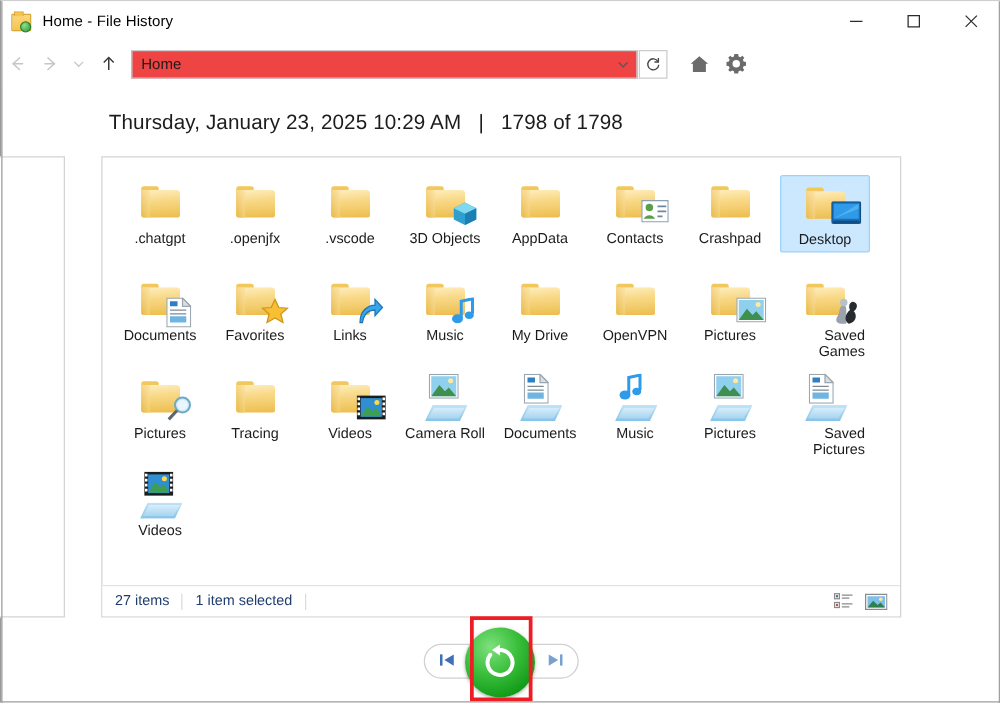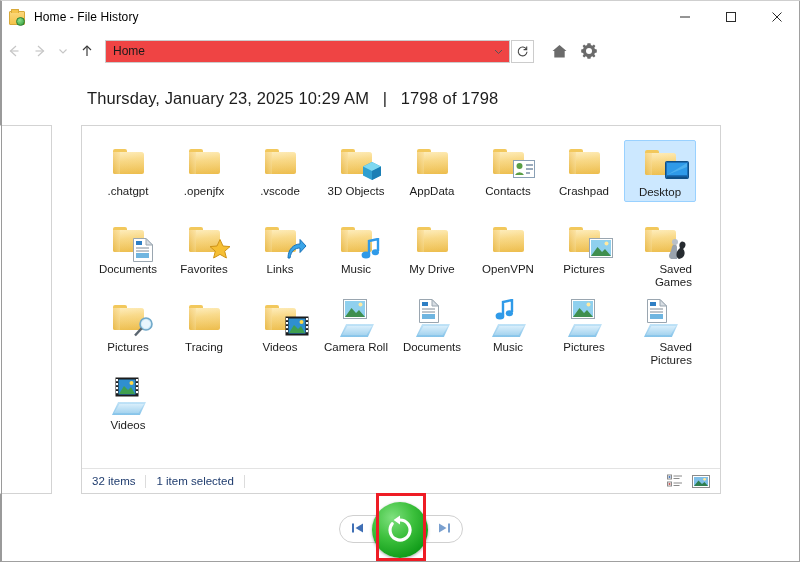--- a/index.html
+++ b/index.html
@@ -709,21 +709,21 @@
                     <rect x="21" y="10" width="2" height="2.2"></rect>
                     <rect x="21" y="14" width="2" height="2.2"></rect>
                   </g>
                 </svg></div>
             </div>
             <div class="celllabel">Videos</div>
           </div>
         </div>
       </div>
     <div class="statusbar">
-      <span class="sbtext">32 items</span>
+      <span class="sbtext">27 items</span>
       <span class="sbdiv"></span>
       <span class="sbtext">1 item selected</span>
       <span class="sbdiv"></span>
       <span class="sbspacer"></span>
       <span class="viewbtn">
         <svg width="16" height="14" viewBox="0 0 16 14">
           <rect x="0.5" y="1" width="4" height="4" fill="none" stroke="#8a8a8a" stroke-width="1"></rect>
           <rect x="0.5" y="8" width="4" height="4" fill="none" stroke="#8a8a8a" stroke-width="1"></rect>
           <rect x="1.6" y="2.1" width="1.8" height="1.8" fill="#3f6fb5"></rect>
           <rect x="1.6" y="9.1" width="1.8" height="1.8" fill="#c0504d"></rect>

